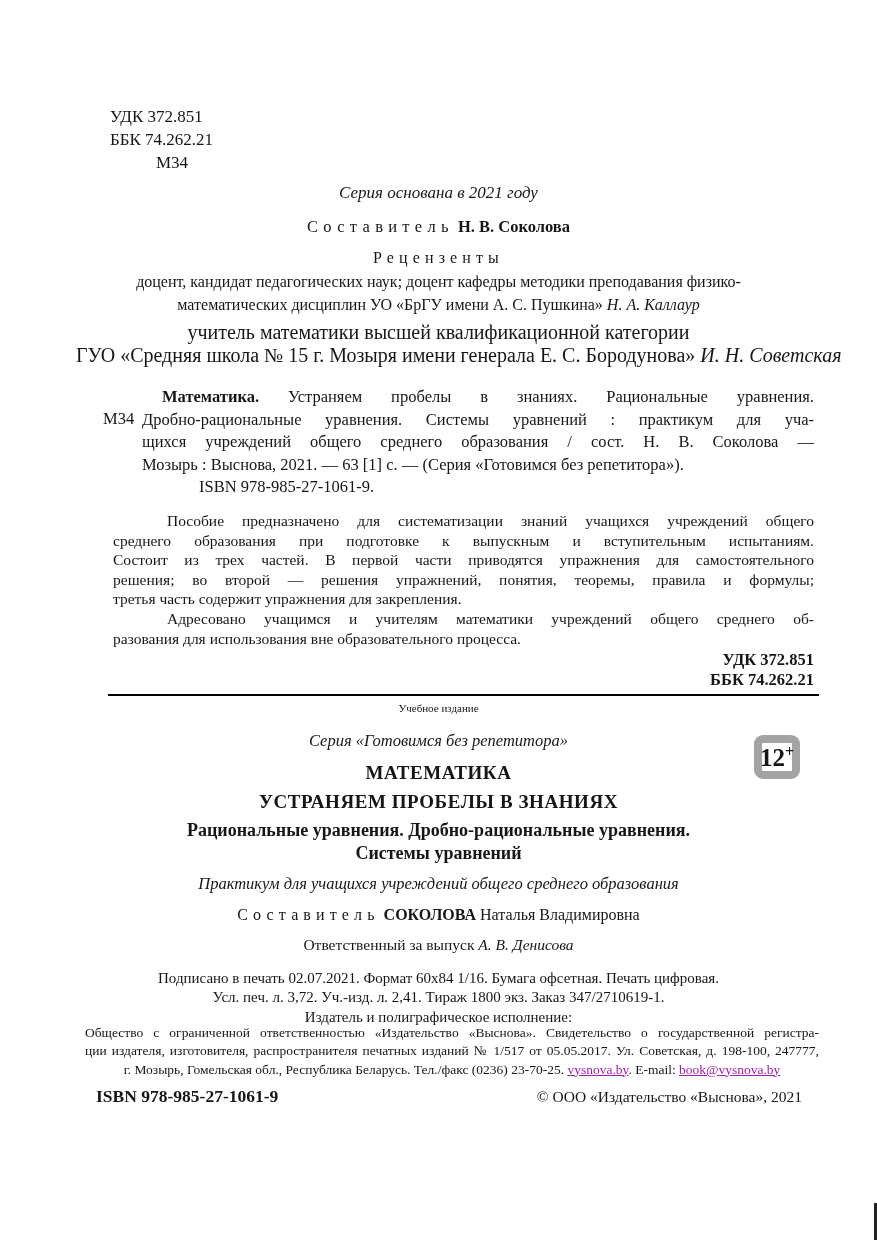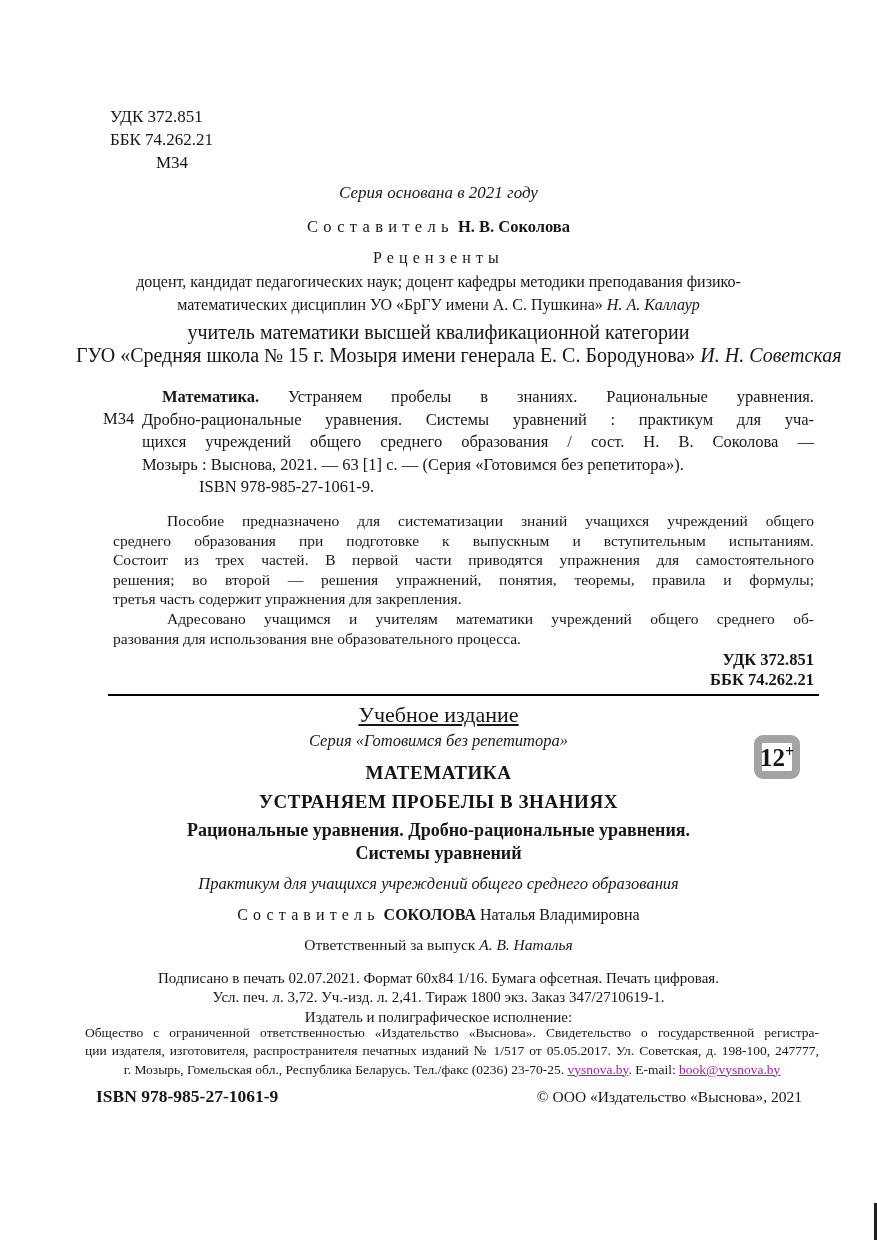--- a/index.html
+++ b/index.html
@@ -38,21 +38,21 @@
 
   
   .annotation { left:113px; top:511px; width:701px; font-size:15.5px; line-height:19.6px; }
   .annotation .ind { padding-left:54px; }
 
   .codes-bottom { left:113px; top:650px; width:701px; font-size:16.5px; line-height:19.5px; }
 
   .divider { left:108px; top:694px; width:711px; height:0; border-top:2px solid #000; }
 
   
-  .ed-kind      { top:702px; font-size:22px;text-decoration:underline; }
+  .ed-kind      { top:702px; font-size:11px; }
   .ed-series    { top:731px; font-size:16.5px; }
   .ed-title1    { top:762px; font-size:19px; letter-spacing:0.03em; }
   .ed-title2    { top:791px; font-size:19px; letter-spacing:0.03em; }
   .ed-sub1      { top:820px; font-size:18px; }
   .ed-sub2      { top:843px; font-size:18px; }
   .ed-practicum { top:874px; font-size:16.5px; }
   .ed-compiler  { top:906px; font-size:16px; }
   .ed-resp      { top:936px; font-size:15.5px; }
 
   .age-badge {
@@ -141,21 +141,21 @@
     </div>
 
   <div class="abs band ctr bd ed-title1">МАТЕМАТИКА</div>
   <div class="abs band ctr bd ed-title2">УСТРАНЯЕМ ПРОБЕЛЫ В ЗНАНИЯХ</div>
   <div class="abs band ctr bd ed-sub1">Рациональные уравнения. Дробно-рациональные уравнения.</div>
   <div class="abs band ctr bd ed-sub2">Системы уравнений</div>
   <div class="abs band ctr it ed-practicum">Практикум для учащихся учреждений общего среднего образования</div>
 
   <div class="abs band ctr ed-compiler"><span class="sp">Составитель</span> <span class="bd">СОКОЛОВА</span><span> Наталья Владимировна</span></div>
 
-  <div class="abs band ctr ed-resp"><span>Ответственный за выпуск </span><span class="it">А. В. Наталья</span></div>
+  <div class="abs band ctr ed-resp"><span>Ответственный за выпуск </span><span class="it">А. В. Денисова</span></div>
 
   <div class="abs band ctr line print-1">Подписано в печать 02.07.2021. Формат 60х84 1/16. Бумага офсетная. Печать цифровая.</div>
   <div class="abs band ctr line print-2">Усл. печ. л. 3,72. Уч.-изд. л. 2,41. Тираж 1800 экз. Заказ 347/2710619-1.</div>
   <div class="abs band ctr line pub-heading">Издатель и полиграфическое исполнение:</div>
 
   <div class="abs publisher">
     <div class="jst line">Общество с ограниченной ответственностью «Издательство «Выснова». Свидетельство о государственной регистра-</div>
     <div class="jst line">ции издателя, изготовителя, распространителя печатных изданий № 1/517 от 05.05.2017. Ул. Советская, д. 198-100, 247777,</div>
     <div class="ctr line"><span>г. Мозырь, Гомельская обл., Республика Беларусь. Тел./факс (0236) 23-70-25. </span><a>vysnova.by</a><span>. E-mail: </span><a>book@vysnova.by</a></div>
   </div>

